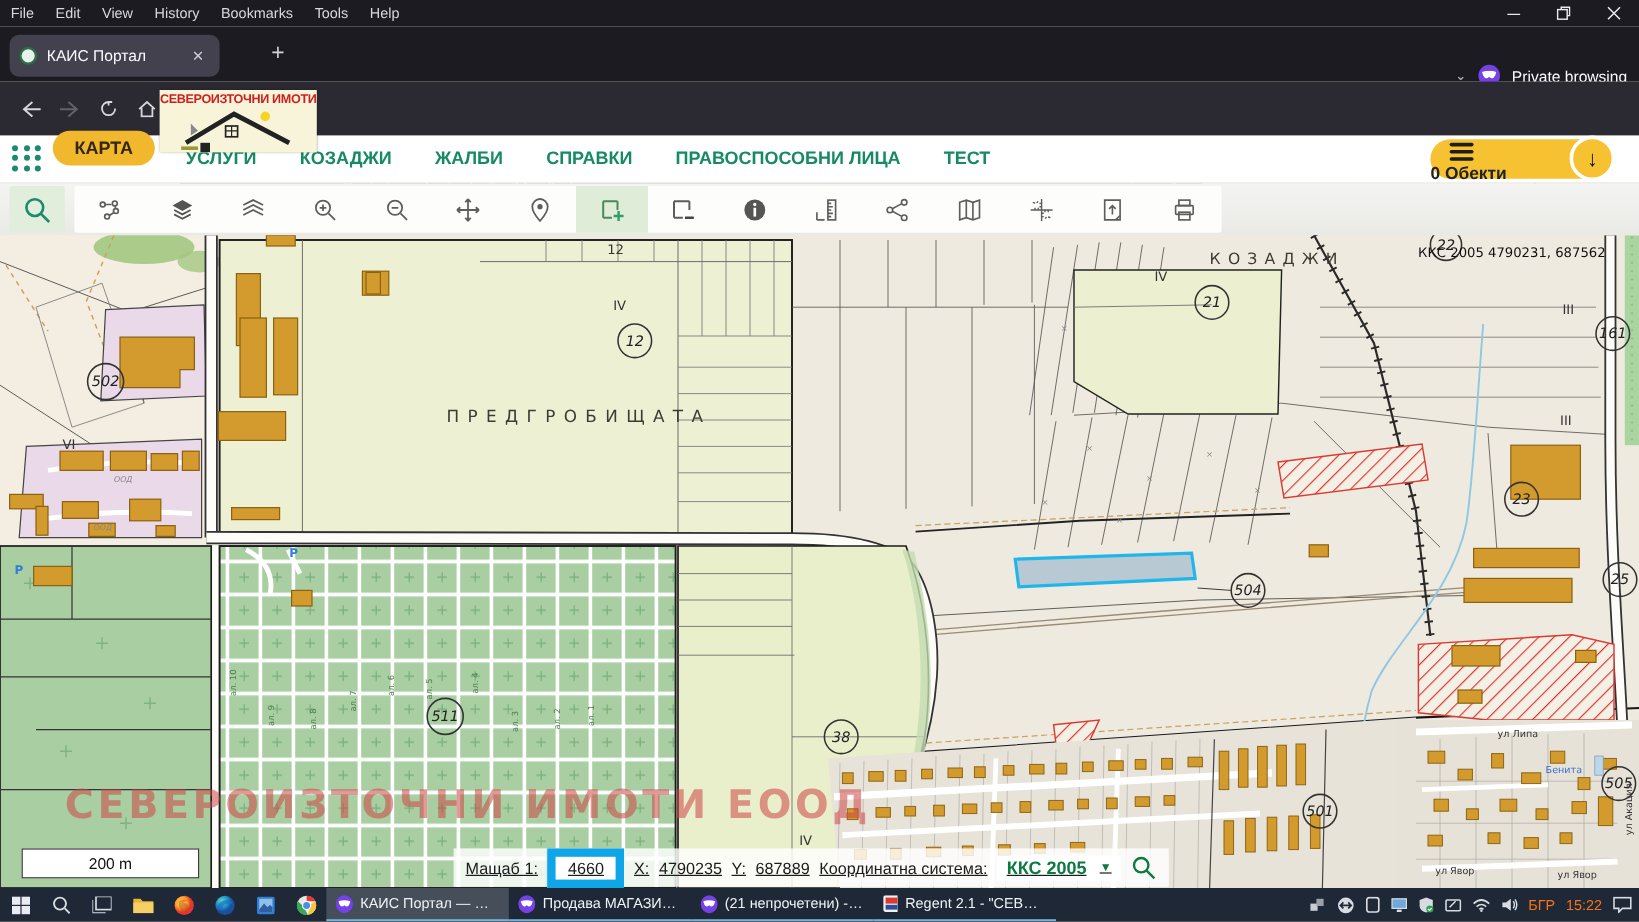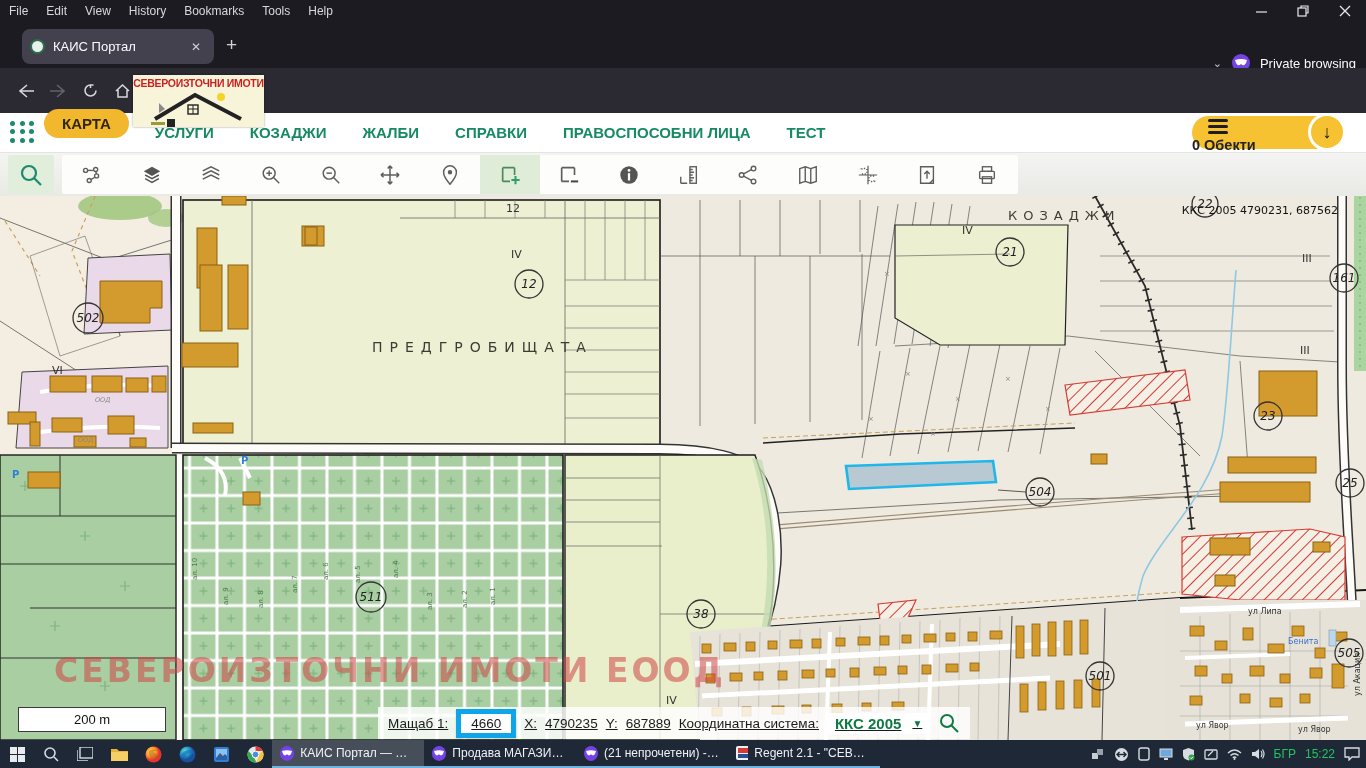--- a/index.html
+++ b/index.html
@@ -6,22 +6,22 @@
   *{box-sizing:border-box;}
   .screen{position:relative;width:1366px;height:768px;overflow:hidden;
           font-family:"Liberation Sans","DejaVu Sans",sans-serif;background:#efeadf;}
   
   .menubar{position:absolute;left:0;top:0;width:1366px;height:22px;background:#1c1b22;
            display:flex;align-items:center;color:#d8d8de;font-size:12px;}
   .menubar .mitem{padding:0 9px;cursor:default;text-align:center;}
   .winctl{position:absolute;right:0;top:0;height:22px;display:flex;}
   .winctl .wbtn{width:42px;height:22px;display:flex;align-items:center;justify-content:center;color:#e8e8ee;font-size:11px;}
   .tabbar{position:absolute;left:0;top:22px;width:1366px;height:46px;background:#1c1b22;}
-  .tab{position:absolute;left:8px;top:7px;width:192px;height:35px;background:#42414d;border-radius:8px;
-       display:flex;align-items:center;color:#fbfbfe;font-size:13px;padding:0 8px;margin-left:14px;}
+  .tab{position:absolute;left:8px;top:7px;width:175px;height:35px;background:#42414d;border-radius:8px;
+       display:flex;align-items:center;color:#fbfbfe;font-size:13px;padding:0 8px;}
   .tab .fav{width:15px;height:15px;border-radius:50%;background:#e8f2ec;border:2px solid #2c6e49;margin-right:8px;flex:none;}
   .tab .ttl{flex:1;white-space:nowrap;overflow:hidden;}
   .tab .tx{color:#cfcfd8;font-size:12px;padding:2px 5px;}
   .newtab{position:absolute;left:226px;top:12px;color:#d0d0d8;font-size:19px;}
   .tabright{position:absolute;right:10px;top:32px;display:flex;align-items:center;color:#fbfbfe;font-size:13px;gap:10px;}
   .maskico{width:18px;height:18px;border-radius:50%;background:#7542e5;display:flex;align-items:center;justify-content:center;}
   .maskico svg{display:block;}
   .chev{color:#c8c8d0;font-size:11px;}
   .navbar{position:absolute;left:0;top:68px;width:1366px;height:45px;background:#2b2a33;display:flex;align-items:center;}
   .nbtn{width:32px;height:30px;display:flex;align-items:center;justify-content:center;color:#d7d7db;font-size:16px;}
@@ -62,36 +62,36 @@
   .circlbl{font-size:12px;font-style:italic;fill:#222;}
   .rom{font-size:11px;fill:#333;}
   .tinyt{font-size:6.5px;fill:#888;}
   .street{font-size:8px;fill:#333;}
   .alley{font-size:7px;fill:#4e7d4e;}
   .wmark{font-size:33px;font-weight:bold;fill:rgba(205,70,70,0.55);letter-spacing:3px;}
   .pmark{font-size:10px;font-weight:bold;fill:#2f7fd6;}
   .benita{font-size:8px;fill:#3a6ed0;}
   .statusband{position:absolute;left:378px;top:511px;height:29px;background:rgba(255,255,255,0.82);
               display:flex;align-items:center;padding:16px 10px;font-size:13.5px;color:#1b1b1b;gap:8px;white-space:nowrap;text-decoration:underline;}
-  .chip{background:#fff;border:5px solid #0ea5e9;box-shadow:0 1px 2px rgba(0,0,0,.15);padding:2px 10px;min-width:60px;}
+  .chip{background:#fff;border:7px solid #0ea5e9;box-shadow:0 1px 2px rgba(0,0,0,.15);padding:2px 10px;min-width:60px;}
   .crschip{display:flex;align-items:center;gap:11px;background:#fff;padding:2px 8px;}
   .crsval{color:#0c7a42;font-weight:bold;font-size:15px;}
   .crsarrow{color:#0c7a42;font-size:10px;}
   .scalebox{position:absolute;left:18px;top:511px;width:148px;height:25px;background:#fff;border:1.5px solid #3a3a3a;
             display:flex;align-items:center;justify-content:center;font-size:13px;color:#111;}
   .osmbadge{position:absolute;right:8px;top:507px;background:#2f9e68;color:#fff;font-weight:bold;font-size:12.5px;
             padding:5px 9px;border-radius:2px;letter-spacing:.5px;}
   
   .taskbar{position:absolute;left:0;top:740px;width:1366px;height:28px;background:#1e2836;display:flex;align-items:center;color:#e8ecf2;}
   .tkico{width:34px;height:28px;display:flex;align-items:center;justify-content:center;flex:none;}
   .task{width:152px;height:28px;display:flex;align-items:center;gap:6px;padding:0 8px;font-size:12px;color:#f0f2f6;
         border-bottom:2px solid #6fb3e0;white-space:nowrap;overflow:hidden;flex:none;}
   .task.active{background:rgba(255,255,255,0.18);}
   .task .lbl{overflow:hidden;text-overflow:ellipsis;}
-  .tray{position:absolute;right:6px;top:0;height:28px;display:flex;align-items:center;gap:9px;font-size:12px;color:#22c55e;}
+  .tray{position:absolute;right:6px;top:0;height:28px;display:flex;align-items:center;gap:9px;font-size:12px;color:#f97316;}
   .tray svg{display:block;}
   
   .logo{position:absolute;left:133px;top:75px;width:131px;height:52px;background:#f8f4da;overflow:hidden;box-shadow:0 0 2px rgba(0,0,0,.4);}
   .logo .lt{color:#cc1f1f;font-weight:bold;font-size:10.5px;text-align:center;margin-top:2px;letter-spacing:-0.3px;}
 </style>
 </head>
 <body>
 
 <div class="screen">
 

